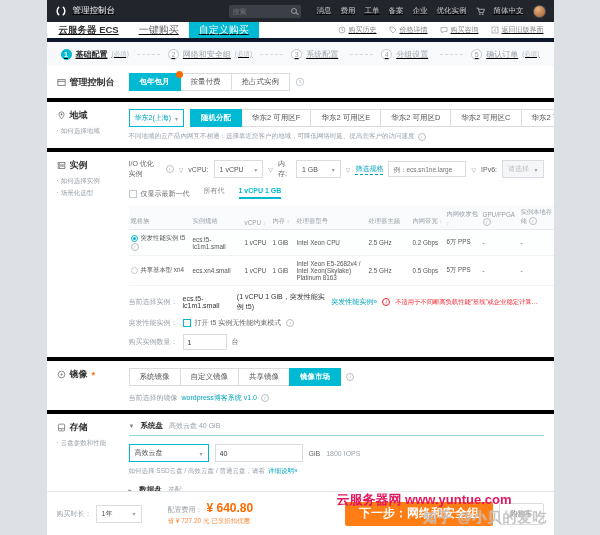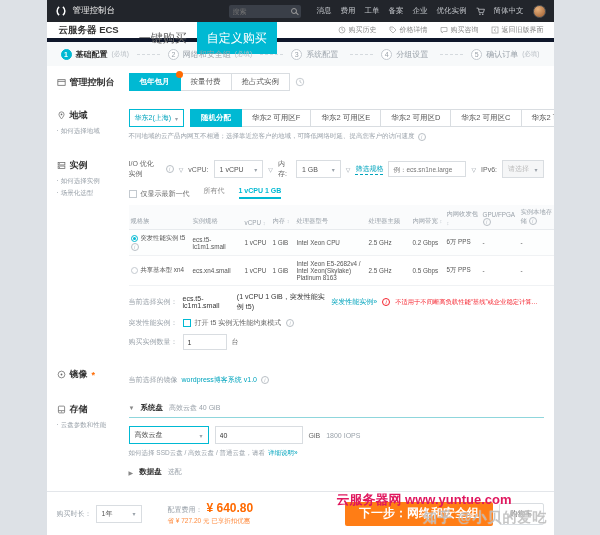--- a/index.html
+++ b/index.html
@@ -1,33 +1,33 @@
 <!DOCTYPE html>
 <html><head>
 <meta charset="utf-8">
 <style>
   * { margin:0; padding:0; box-sizing:border-box; }
   body { background:#dde1e6; font-family:"Liberation Sans", sans-serif; }
-  #app { position:relative; width:507px; height:535px; background:#ffffff; overflow:hidden; margin:0 auto; }
+  #app { position:relative; width:507px; height:535px; background:#000000; overflow:hidden; margin:0 auto;text-decoration:underline; }
 
   
   .topbar { height:22px; background:#22252b; display:flex; align-items:center; padding:0 8px; gap:6px; }
   .topbar .title { color:#e8e8e8; font-size:8.5px; margin-right:4px; white-space:nowrap; }
   .search { margin-left:auto; width:72px; height:13px; background:#3a3f48; border-radius:2px; display:flex; align-items:center; padding:0 4px; gap:3px; }
   .search input { flex:1; min-width:0; background:transparent; border:none; outline:none; color:#aaa; font-size:7px; font-family:inherit; }
   .mag { width:6px; height:6px; border:1px solid #9a9a9a; border-radius:50%; position:relative; flex:none; }
   .mag::after { content:''; position:absolute; width:4px; height:1px; background:#9a9a9a; transform:rotate(45deg); right:-3px; bottom:-1px; }
   .top-menu { display:flex; align-items:center; gap:9px; margin-left:10px;text-align:center; }
   .top-menu span { color:#c3c6cb; font-size:7.5px; white-space:nowrap; cursor:pointer; }
   .avatar { width:13px; height:13px; border-radius:50%; background:radial-gradient(circle at 35% 30%, #e8b27d, #9c5b2e); border:1px solid #555; }
 
   
   .navbar { height:20px; background:#fff; border-bottom:4px solid #0f172a; display:flex; align-items:stretch; }
   .navbar .product { font-size:9.5px; color:#333; font-weight:bold; display:flex; align-items:center; padding:0 10px 0 12px; }
-  .nav-tab { display:flex; align-items:center; padding:16px 10px; font-size:12px; color:#666; cursor:pointer; }
+  .nav-tab { display:flex; align-items:center; padding:0 10px; font-size:10px; color:#666; cursor:pointer; }
   .nav-tab.active { background:#00b9d3; color:#fff; }
   .nav-links { margin-left:auto; display:flex; align-items:center; gap:12px; padding-right:10px; }
   .nav-link { display:flex; align-items:center; gap:3px; font-size:7px; color:#888; cursor:pointer; }
   .nav-link svg { width:8px; height:8px; }
 
   
   .steps { height:24px; display:flex; align-items:center; padding:0 14px; background:#f7f9fa; }
   .step { display:flex; align-items:center; gap:4px; flex:none; }
   .step .dot { width:11px; height:11px; border-radius:50%; border:1px solid #c3c9cf; color:#9aa2aa; font-size:7px; display:flex; align-items:center; justify-content:center; background:#fff; }
   .step.active .dot { background:#00b9d3; border-color:#00b9d3; color:#fff; font-weight:bold; }
@@ -430,20 +430,27 @@
         <div class="sec-label">
           <svg viewBox="0 0 16 16">
               <circle cx="8" cy="8" r="6" stroke="#666" fill="none" stroke-width="1.3"></circle>
               <circle cx="8" cy="8" r="1.6" fill="#666"></circle>
             </svg>
           <span>镜像</span>
             <span class="req">*</span>
         </div>
       </div>
       <div class="sec-body">
+        <div class="btn-row">
+          <span class="btn">系统镜像</span>
+          <span class="btn">自定义镜像</span>
+          <span class="btn">共享镜像</span>
+          <span class="btn selected">镜像市场</span>
+          <span class="info" style="margin-left:6px;">i</span>
+        </div>
         <div class="cur-img">
           <span>当前选择的镜像</span>
           <span class="val">wordpress博客系统 v1.0</span>
           <span class="info">i</span>
         </div>
       </div>
     </div>
 
     <div class="section">
       <div class="sec-side">

